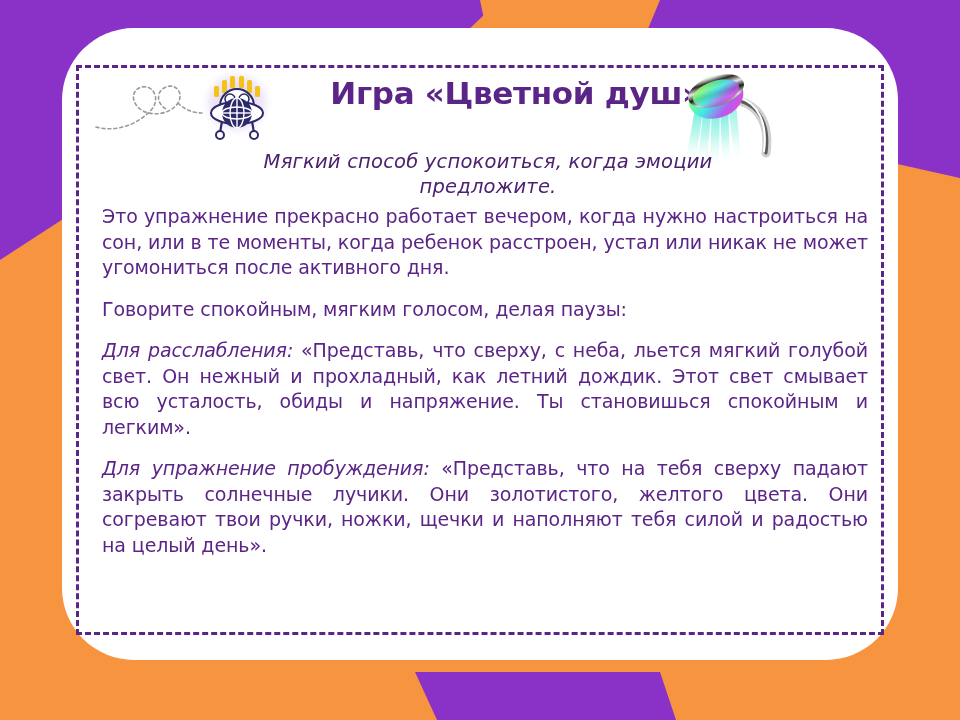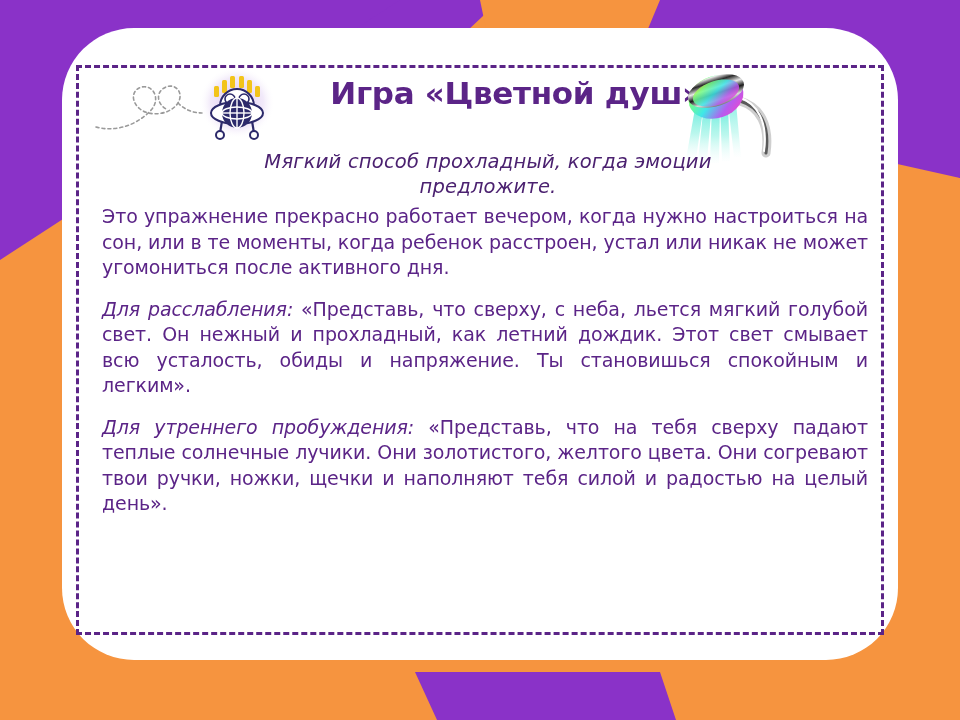--- a/index.html
+++ b/index.html
@@ -247,31 +247,32 @@
 
         <ellipse cx="42" cy="30" rx="28" ry="21" fill="url(#headgrad)" transform="rotate(-18 42 30)"></ellipse>
         <ellipse cx="40" cy="26" rx="18" ry="12" fill="#ffffff" opacity="0.35" transform="rotate(-18 40 26)"></ellipse>
 
         <ellipse cx="42" cy="24" rx="29" ry="15" fill="url(#chromegrad)" transform="rotate(-18 42 24)"></ellipse>
         <ellipse cx="42" cy="26" rx="24" ry="12" fill="url(#headgrad)" opacity="0.85" transform="rotate(-18 42 26)"></ellipse>
       </svg>
     </div>
 
     <div class="subtitle">
-      <span>Мягкий способ прохладный, когда эмоции</span>
+      <span>Мягкий способ успокоиться, когда эмоции</span>
       <br>
       <span>предложите.</span>
     </div>
 
     <p class="para gap-top-sm">Это упражнение прекрасно работает вечером, когда нужно настроиться на сон, или в те моменты, когда ребенок расстроен, устал или никак не может угомониться после активного дня.</p>
 
 
+    <p class="para gap-top">Говорите спокойным, мягким голосом, делая паузы:</p>
 
     <p class="para gap-top">
       <span class="lead">Для расслабления:</span><span> «Представь, что сверху, с неба, льется мягкий голубой свет. Он нежный и прохладный, как летний дождик. Этот свет смывает всю усталость, обиды и напряжение. Ты становишься спокойным и легким».</span>
     </p>
 
     <p class="para gap-top">
-      <span class="lead">Для утреннего пробуждения:</span><span> «Представь, что на тебя сверху падают теплые солнечные лучики. Они золотистого, желтого цвета. Они согревают твои ручки, ножки, щечки и наполняют тебя силой и радостью на целый день».</span>
+      <span class="lead">Для упражнение пробуждения:</span><span> «Представь, что на тебя сверху падают закрыть солнечные лучики. Они золотистого, желтого цвета. Они согревают твои ручки, ножки, щечки и наполняют тебя силой и радостью на целый день».</span>
     </p>
 
   </div>
 </div>
 
 </body></html>

